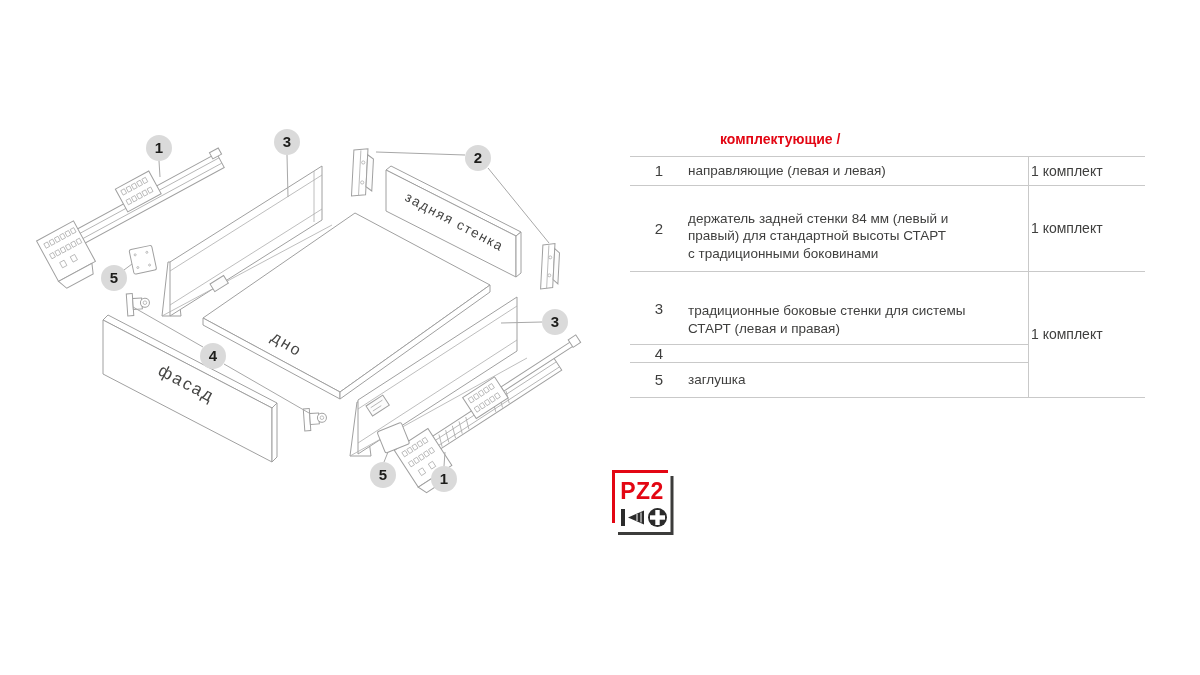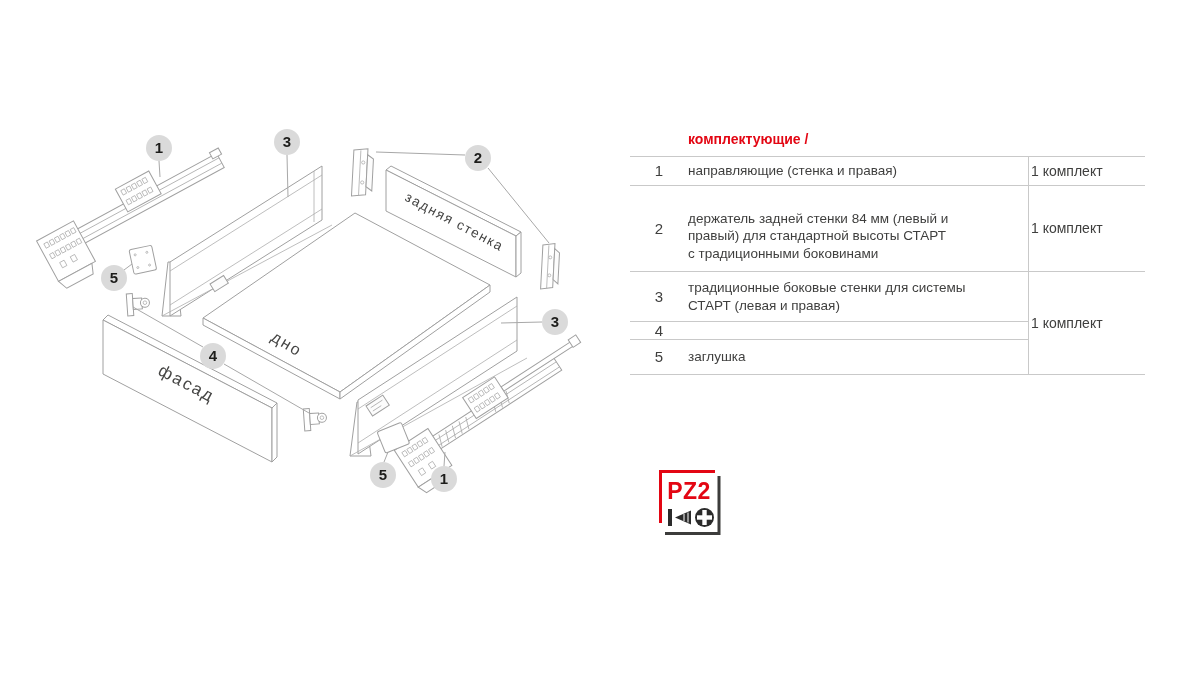--- a/index.html
+++ b/index.html
@@ -16,40 +16,40 @@
   .lnt  { fill:none; stroke:#adadad; stroke-width:0.8; }
   .hole { fill:#ffffff; stroke:#a6a6a6; stroke-width:0.7; }
   .lead { fill:none; stroke:#a8a8a8; stroke-width:1; }
   .callout { fill:#dadada; }
   .cnum { font:bold 15px "Liberation Sans", sans-serif; fill:#1d1d1b; text-anchor:middle; }
   .dlabel { fill:#454544; font-family:"Liberation Sans", sans-serif; }
 
   
   .tbl { position:absolute; left:630px; top:130px; width:515px; }
   .hdr { display:flex; align-items:flex-end; border-bottom:1px solid #c9c9c9; padding-bottom:7px; }
-  .hdr-desc { margin-left:58px; flex:1; }
+  .hdr-desc { margin-left:90px; flex:1; }
   .hdr-qty  { width:117px; padding-left:12px; }
   .red-h  { color:#e30613; font-weight:bold; font-size:14px; line-height:19px; }
   .gray-h { color:#b1b1b0; font-size:13.5px; line-height:18px; }
   .row { display:flex; align-items:stretch; border-bottom:1px solid #c9c9c9; }
   .num { width:58px; display:flex; align-items:center; justify-content:center; font-size:15px; }
   .desc { flex:1; padding:5px 12px 5px 0; white-space:pre-line; font-size:13.5px;
           line-height:17.5px; display:flex; align-items:center; }
   .qty { width:117px; border-left:1px solid #c9c9c9; display:flex; align-items:center;
          padding-left:2px; font-size:14px; }
   .r2 .desc { padding-top:24px; padding-bottom:9px; }
-  .r3 .desc { padding-top:7px; padding-bottom:7px; }
+  .r3 .desc { padding-top:7px; padding-bottom:7px;margin-top:23px; }
   .r4 .desc { padding-top:6px; padding-bottom:6px; }
   .r5 .desc { padding-top:8px; padding-bottom:8px; }
   .grp { display:flex; border-bottom:1px solid #c9c9c9; }
   .grp-left { flex:1; }
   .grp-left .row:last-child { border-bottom:none; }
 
   
-  .pz2 { position:absolute; left:658px; top:469px; }
+  .pz2 { position:absolute; left:611px; top:469px; }
 </style>
 </head>
 <body>
 
 <div class="stage">
 
   <svg class="diagram" width="620" height="520" viewBox="0 0 620 520">
 
     <g transform="translate(56,260) rotate(-28.5)">
       <rect class="fc" x="0" y="-17" width="192" height="16"></rect>
@@ -270,21 +270,21 @@
 
   <div class="tbl">
     <div class="hdr">
       <div class="hdr-desc">
         <div class="red-h">комплектующие /</div>
       </div>
     </div>
 
     <div class="row r1">
       <div class="num">1</div>
-      <div class="desc">направляющие (стенка и правая)</div>
+      <div class="desc">направляющие (левая и левая)</div>
       <div class="qty">1 комплект</div>
     </div>
 
     <div class="row r2">
       <div class="num">2</div>
       <div class="desc">держатель задней стенки 84 мм (левый и
 правый) для стандартной высоты СТАРТ
 с традиционными боковинами</div>
       <div class="qty">1 комплект</div>
     </div>

